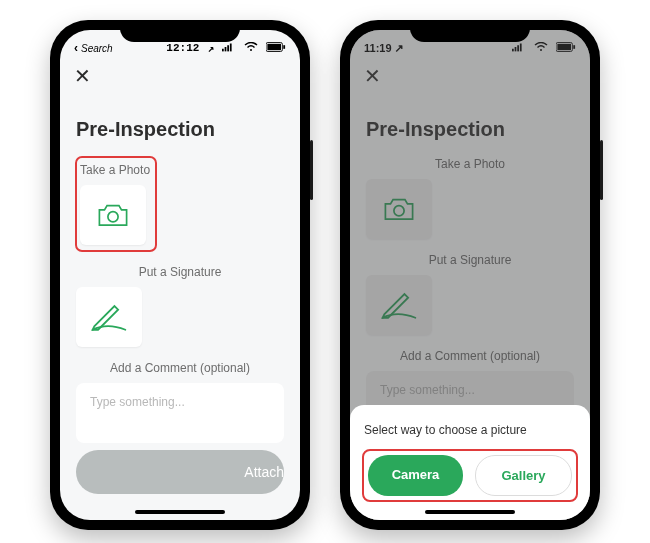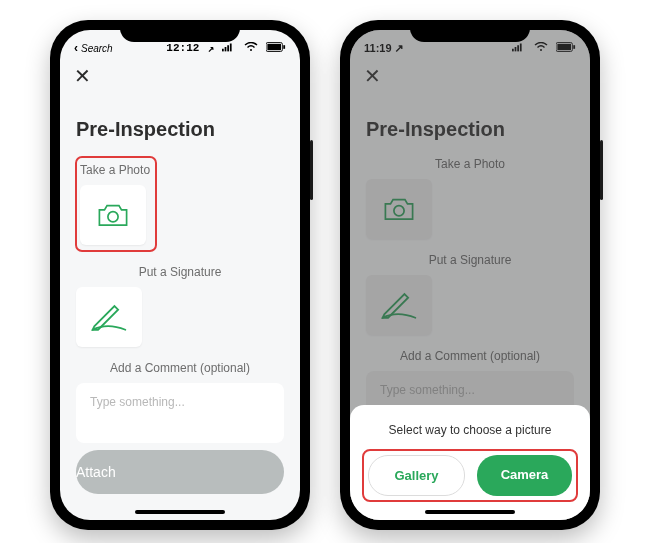--- a/index.html
+++ b/index.html
@@ -111,21 +111,21 @@
     font-size: 12px;
     color: #b8b8b8;
     margin-top: 8px;
   }
   .attach-btn {
     position:absolute;
     bottom: 26px;
     left: 16px; right:16px;
     background: #b8bdbd;
     color: #fff;
-    text-align:left;
+    text-align:right;
     padding: 14px 0;
     border-radius: 24px;
     font-size: 14px;
     font-weight: 500;
   }
   .home-indicator {
     position:absolute;
     bottom:6px; left:50%;
     transform:translateX(-50%);
     width: 90px; height:4px;
@@ -141,21 +141,20 @@
   .sheet {
     position:absolute;
     bottom:0; left:0; right:0;
     background:#fff;
     border-top-left-radius: 14px;
     border-top-right-radius: 14px;
     padding: 18px 14px 20px 14px;
     z-index:20;
   }
   .sheet-title {
-    text-align:center;
     font-size:12px;
     color:#333;
     margin-bottom: 14px;
   }
   .sheet-btn {
     flex:1;
     max-width: 100px;
     text-align:center;
     padding: 12px 0;
     border-radius: 20px;
@@ -312,23 +311,23 @@
           <span>Type something...</span>
         </div>
       </div>
     </div>
 
     <div class="dim"></div>
 
     <div class="sheet">
       <div class="sheet-title">Select way to choose a picture</div>
       <div class="sheet-highlight">
+        <div class="sheet-btn btn-solid">
+          <span>Camera</span>
+        </div>
         <div class="sheet-btn btn-outline">
           <span>Gallery</span>
-        </div>
-        <div class="sheet-btn btn-solid">
-          <span>Camera</span>
         </div>
       </div>
     </div>
     <div class="home-indicator" style="z-index:30;"></div>
   </div>
 </div>
 
 </body></html>

